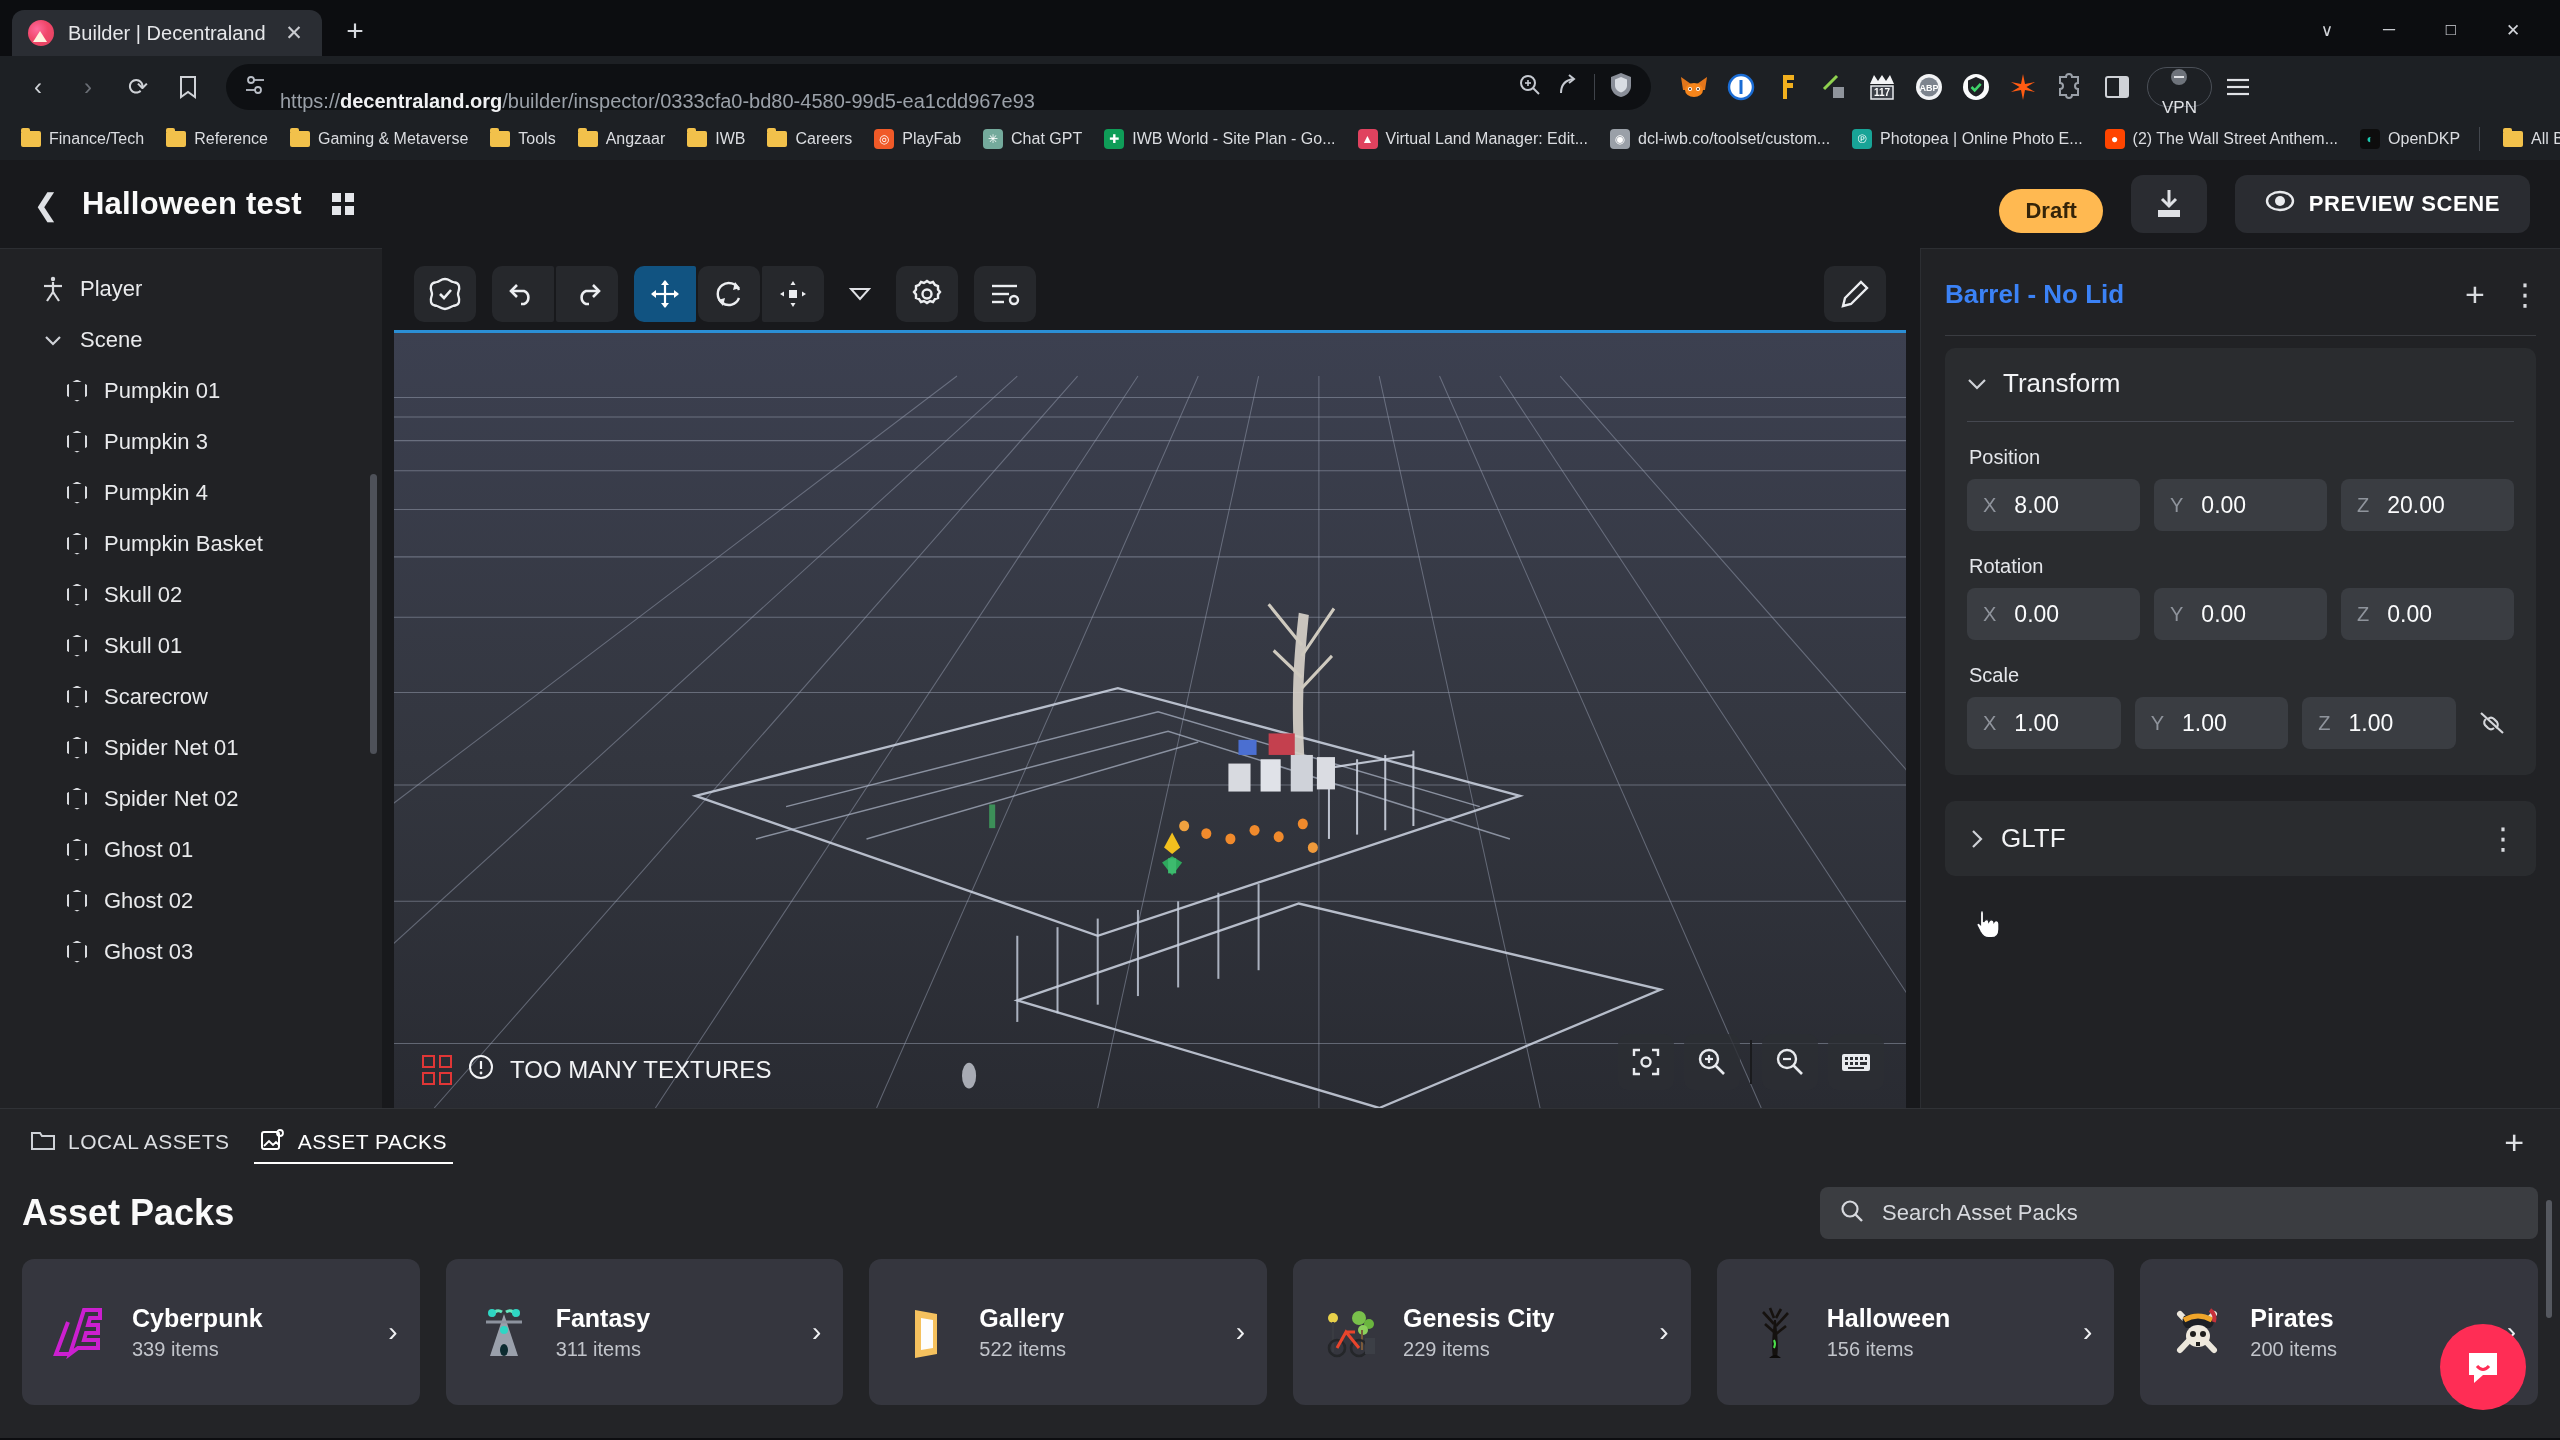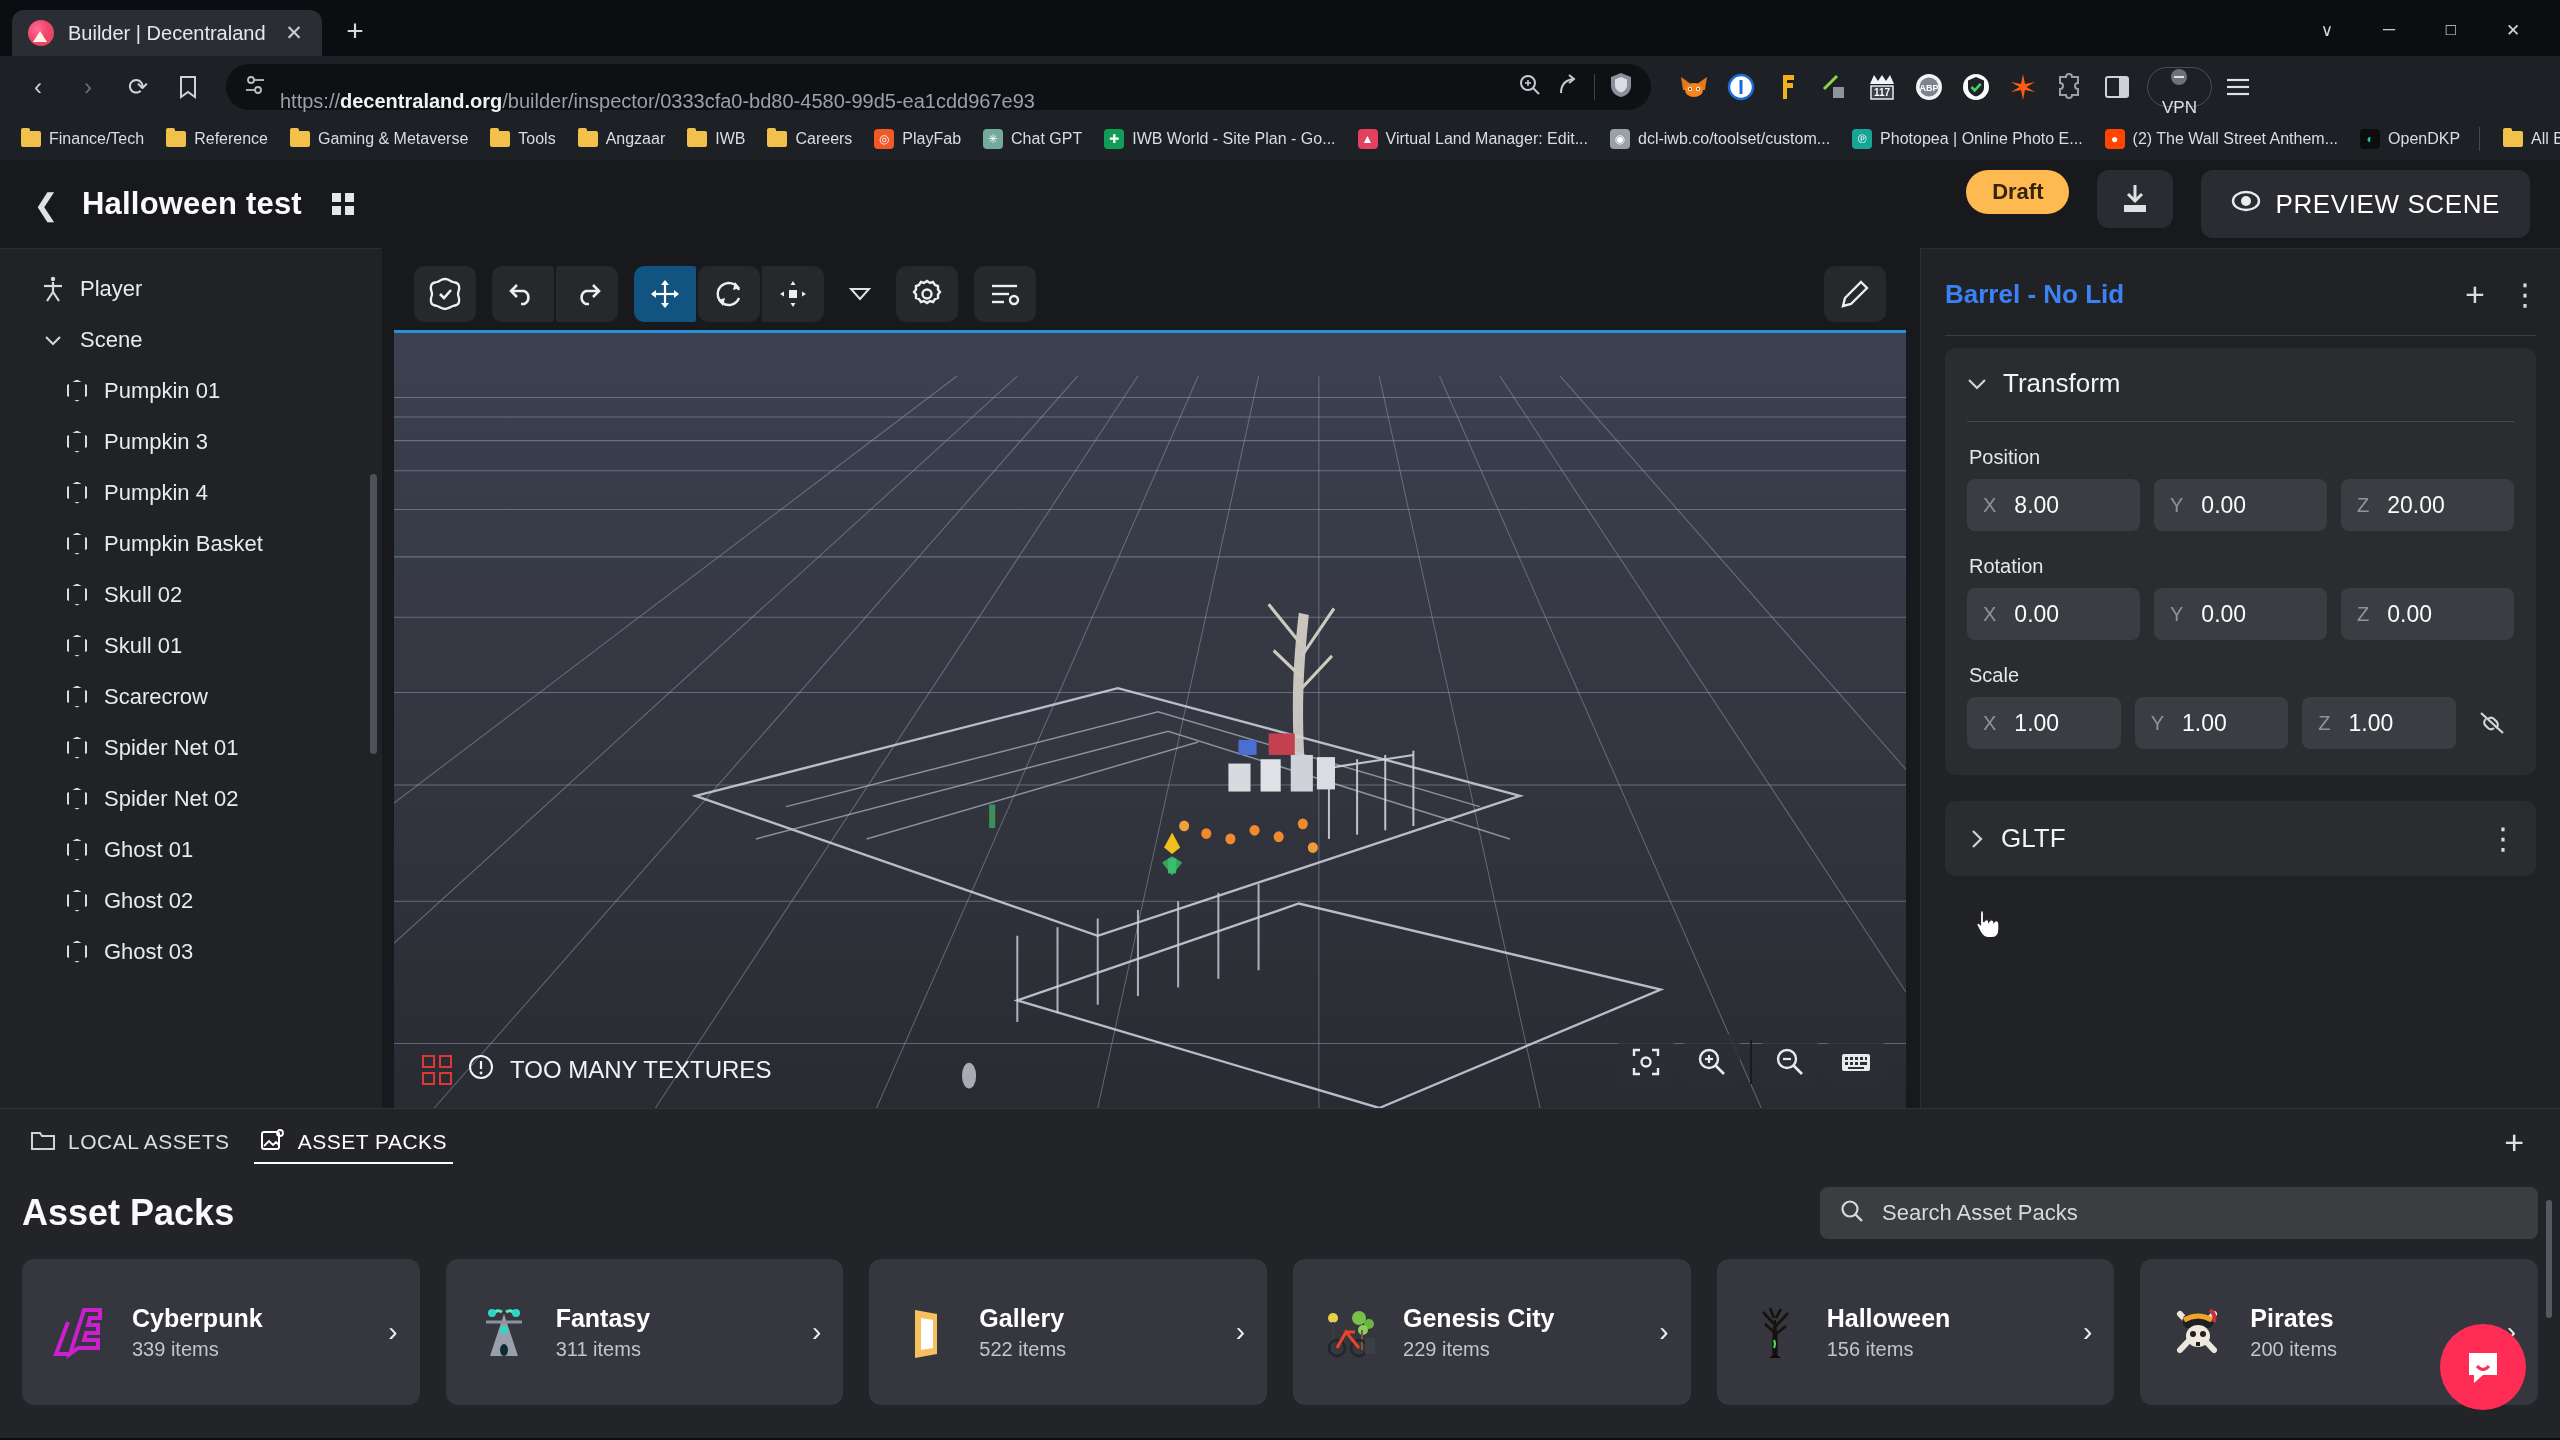--- a/index.html
+++ b/index.html
@@ -111,32 +111,32 @@
   
   .app { width: 2560px; height: 1278px; background: #18191c; display: flex; flex-direction: column; }
   .app-header {
     height: 88px; display: flex; align-items: center; padding: 0 30px;
     background: #18191c; gap: 20px;
   }
   .back-chev { font-size: 30px; color: #dfe1e5; width: 32px; text-align: center; }
   .scene-title { font-size: 31px; font-weight: 700; color: #fafafa; letter-spacing: .2px; }
   .grid-ic { display: grid; grid-template-columns: 9px 9px; gap: 4px; margin-left: 10px; }
   .grid-ic i { width: 9px; height: 9px; background: #e4e6ea; display: block; }
-  .hdr-right { margin-left: auto; display: flex; align-items: flex-start; gap: 28px; }
+  .hdr-right { margin-left: auto; display: flex; align-items: flex-end; gap: 28px; }
   .badge-draft {
     background: #ffb951; color: #342409; font-weight: 700; font-size: 22px;
     border-radius: 22px; padding: 9px 26px;
   }
   .btn-sq {
     width: 76px; height: 58px; border-radius: 12px; background: #2a2c31;
     display: flex; align-items: center; justify-content: center;
   }
   .btn-pill {
-    height: 68px; border-radius: 12px; display: flex; align-items: center;
-    gap: 14px; padding: 0 30px; font-size: 26px; font-weight: 400;
+    height: 58px; border-radius: 12px; display: flex; align-items: center;
+    gap: 14px; padding: 0 30px; font-size: 22px; font-weight: 700;
     letter-spacing: .6px; color: #fff;
   }
   .btn-preview { background: #2a2c31; }
   .btn-publish { background: #ff2d55; }
 
   .app-body { flex: 1; display: flex; min-height: 0; }
 
   
   .sidebar {
     width: 382px; background: #212225; border-top: 1px solid #2c2e32;

